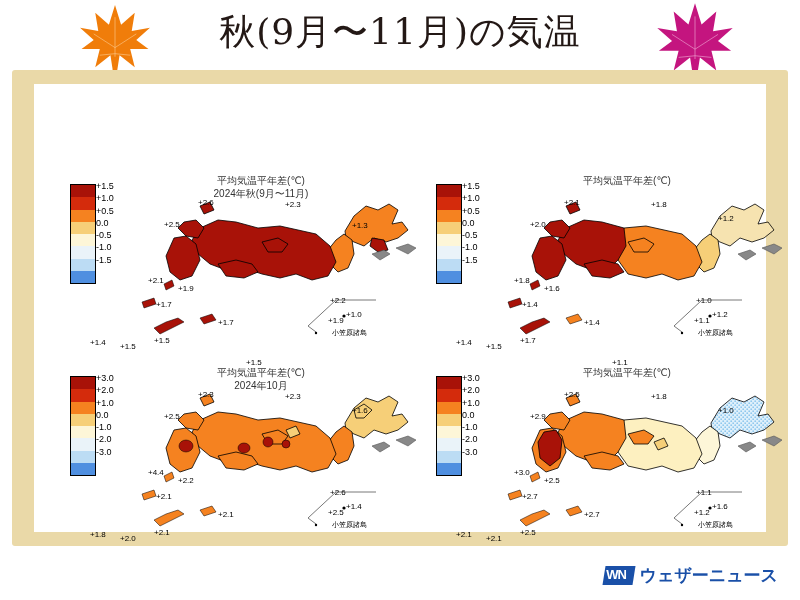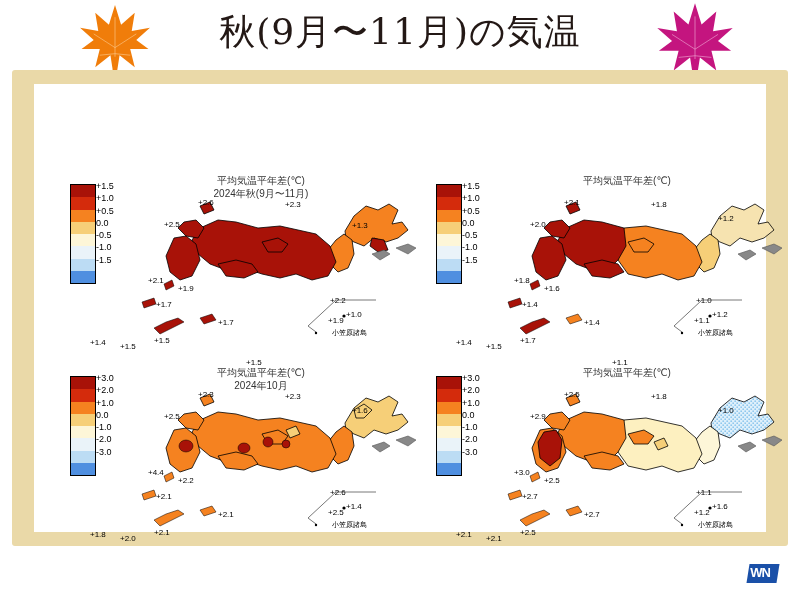--- a/index.html
+++ b/index.html
@@ -459,16 +459,17 @@
       </div>
 
     </div>
   </div>
 
   <div class="footer">
     <div class="wn-logo">
       <div class="wn-mark">
         <span>WN</span>
       </div>
+      <div class="wn-text">ウェザーニュース</div>
     </div>
   </div>
 
 </div>
 
 </body></html>

